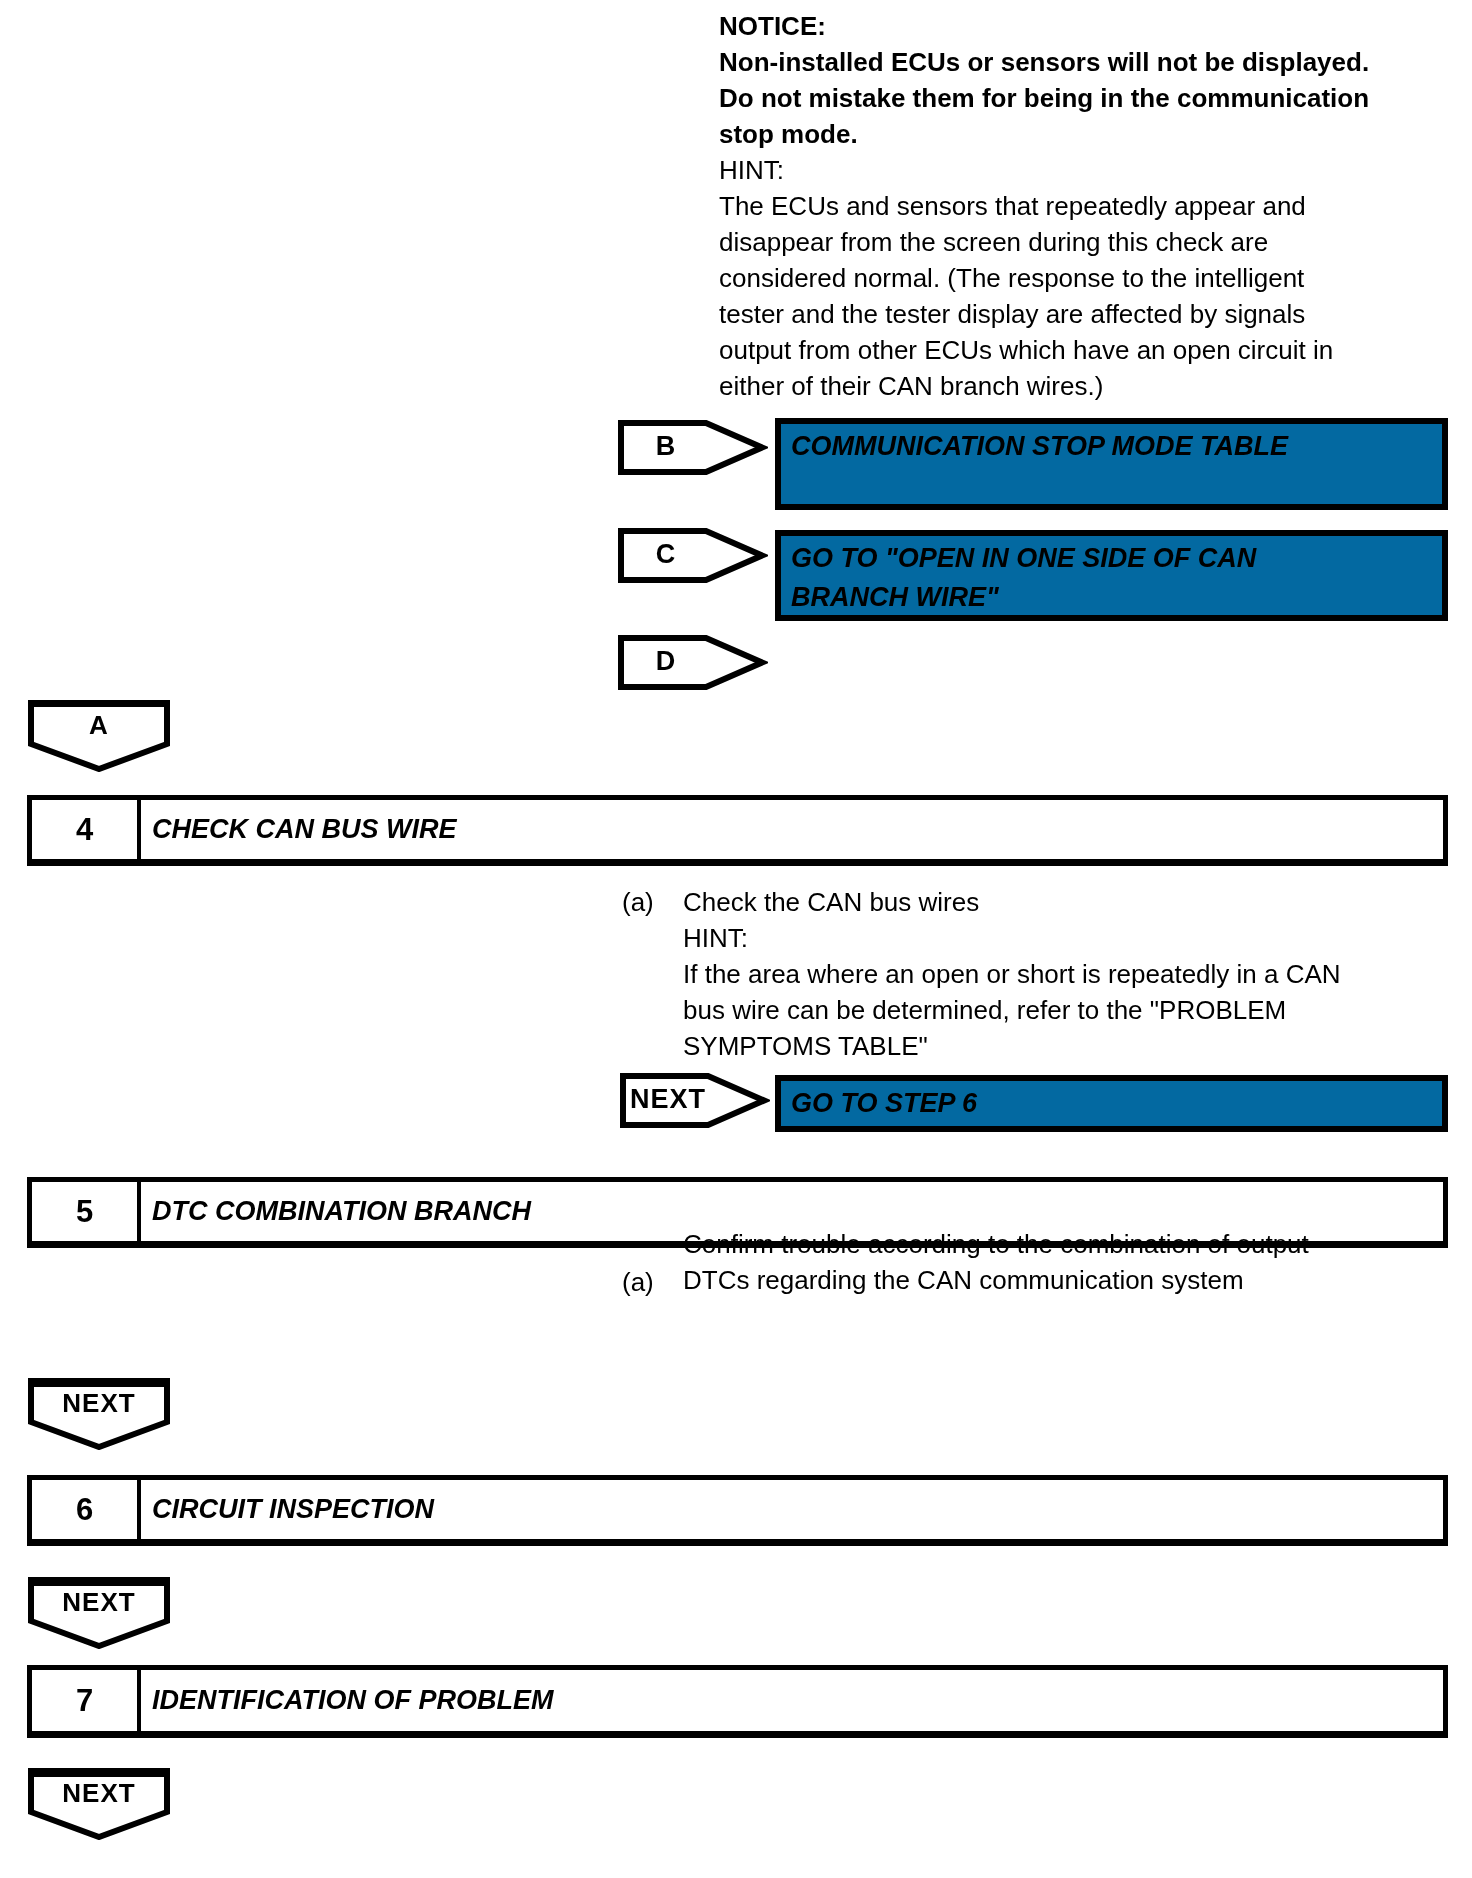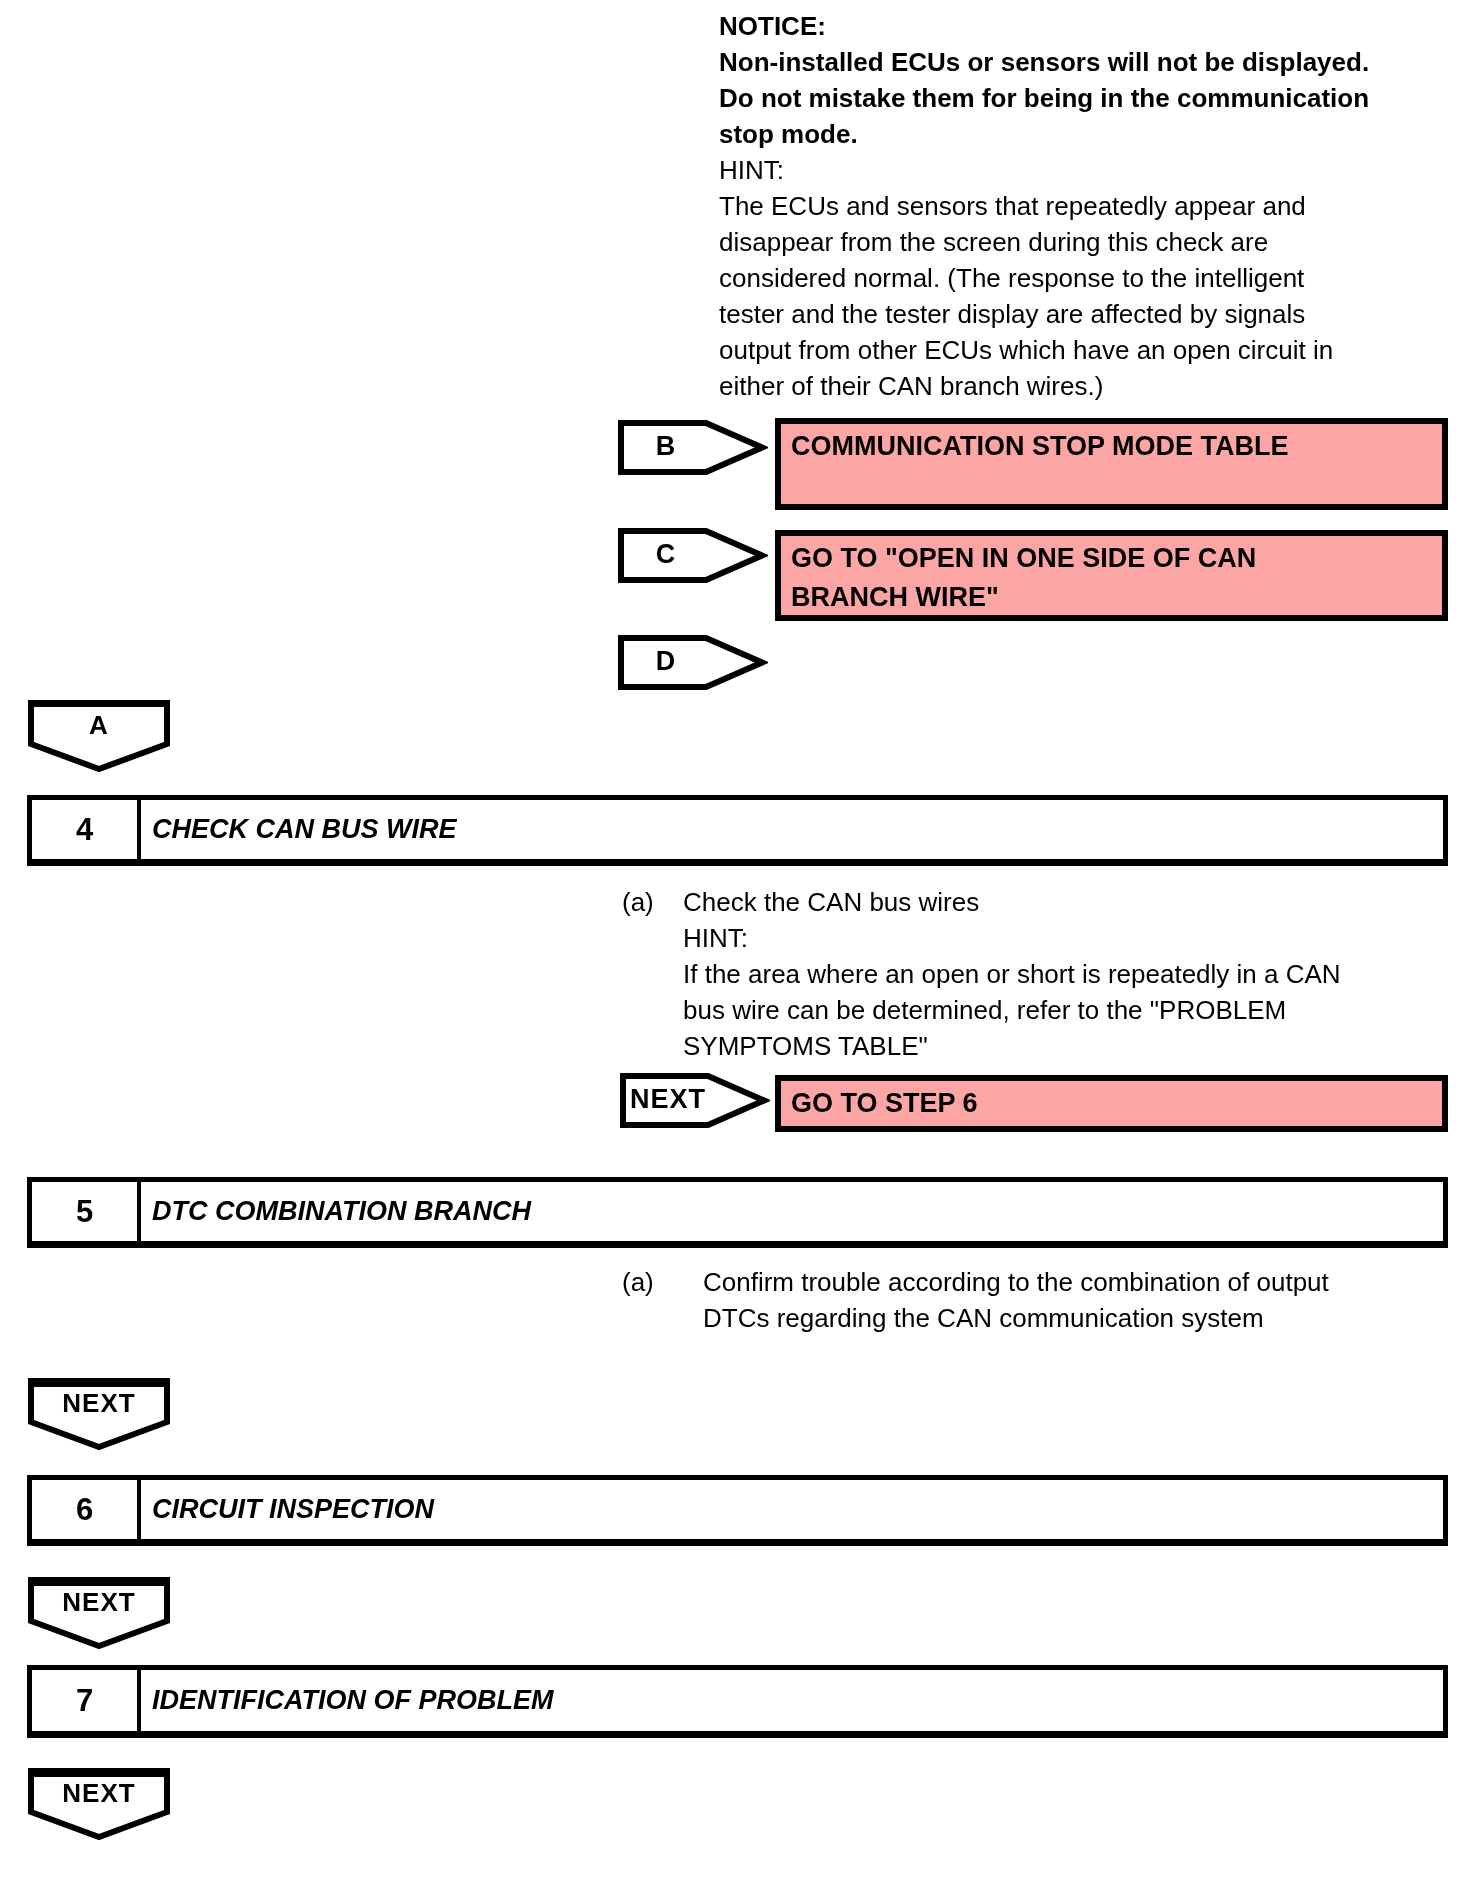--- a/index.html
+++ b/index.html
@@ -15,21 +15,22 @@
   .pre{white-space:pre;}
   
   .intro-line{font-size:26px;line-height:36px;}
   .bold{font-weight:bold;}
   
   .result-box{
     position:absolute;
     left:775px;width:673px;
     border:6px solid #000;
     box-sizing:border-box;
-    background:#fca5a5;
+    background:#0369a1;
+    font-style:italic;
   }
   .result-box .box-text{
     font-size:27px;line-height:39px;font-weight:bold;
     padding:3px 10px 0 10px;
     white-space:pre;
   }
   
   .pent-right{position:absolute;width:150px;height:56px;}
   .pent-right svg{position:absolute;left:0;top:0;}
   .pent-right .pent-label{
@@ -150,21 +151,21 @@
   <div class="result-box" style="top:1075px;height:57px;">
     <div class="box-text">GO TO STEP 6</div>
   </div>
 
   <div class="step-box" style="top:1177px;">
     <div class="step-num">5</div>
     <div class="step-title">DTC COMBINATION BRANCH</div>
   </div>
 
   <div class="abs note-marker" style="left:622px;top:1264px;">(a)</div>
-  <div class="abs note-body" style="left:683px;top:1264px;margin-left:20px;">Confirm trouble according to the combination of output
+  <div class="abs note-body" style="left:683px;top:1226px;">Confirm trouble according to the combination of output
 DTCs regarding the CAN communication system</div>
 
   <div class="pent-down" style="left:28px;top:1378px;">
     <svg width="142" height="72" viewBox="0 0 142 72">
       <polygon points="3,4 139,4 139,44 71,69 3,44" fill="#fff" stroke="#000" stroke-width="6"></polygon>
       <rect x="0" y="0" width="142" height="9" fill="#000"></rect>
     </svg>
     <span class="pent-label">NEXT</span>
   </div>
 

